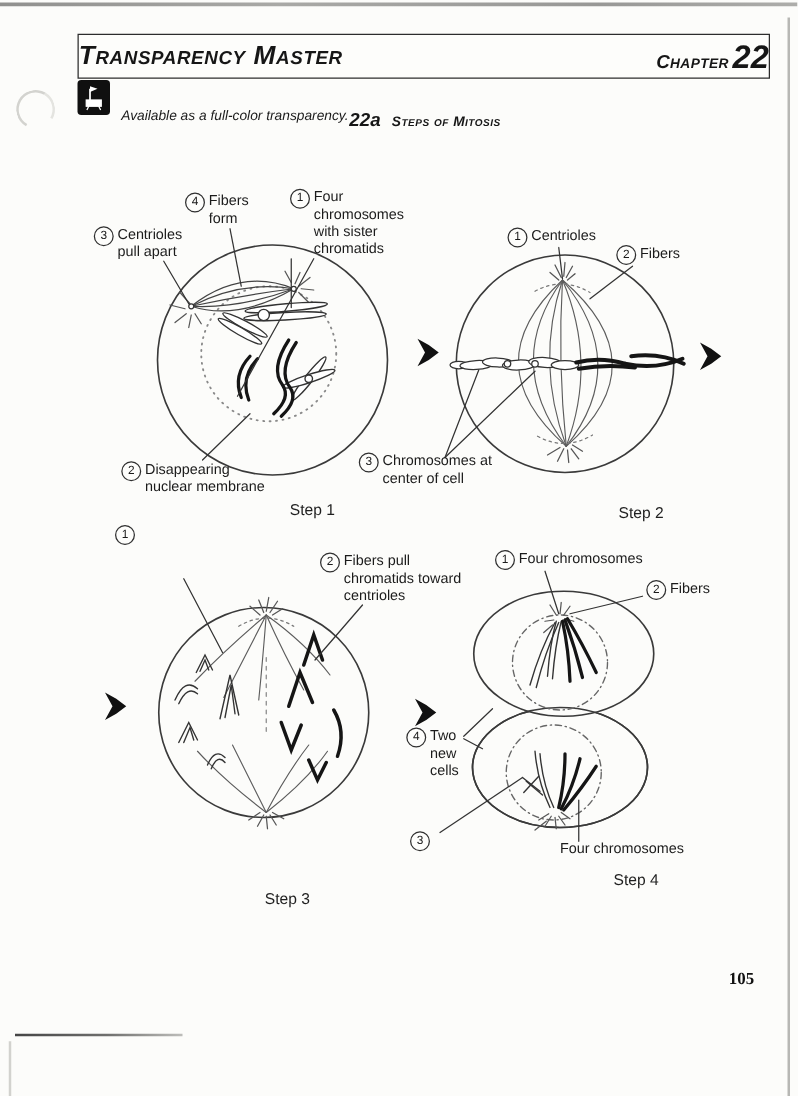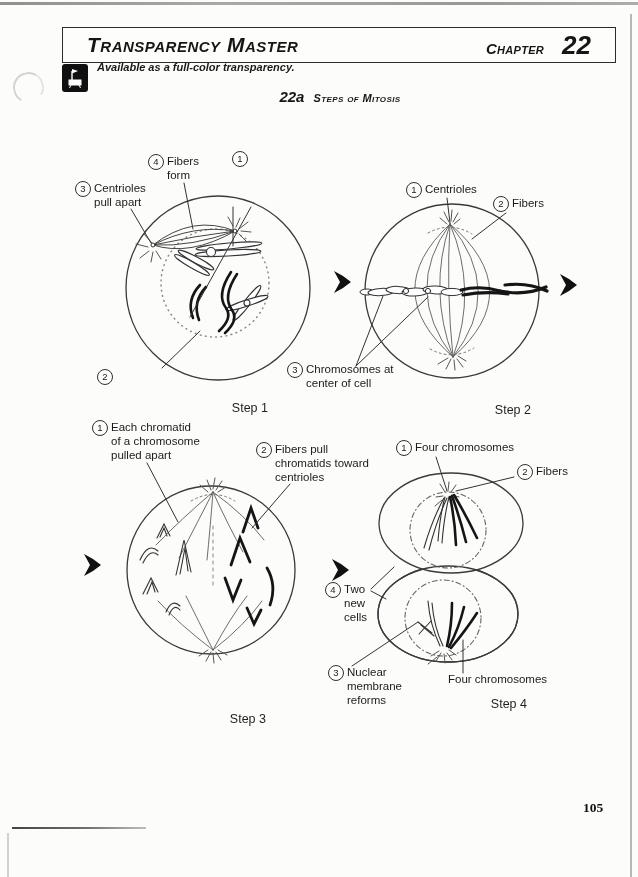--- a/index.html
+++ b/index.html
@@ -13,42 +13,42 @@
   .scan-right{left:630px;top:14px;width:2px;height:863px;background:#b7b7b4;}
   .punch-hole{left:13px;top:72px;width:27px;height:27px;border-radius:50%;
     border:2px solid #d3d3cf;border-bottom-color:transparent;border-right-color:#e4e4e0;
     transform:rotate(-15deg);}
   .scan-bottom-line{left:12px;top:827px;width:134px;height:2px;
     background:linear-gradient(90deg,#454545 0%,#6f6f6d 55%,#bdbdba 100%);}
   .scan-bl-corner{left:7px;top:833px;width:2px;height:44px;background:#d2d2ce;}
 
   
   .header-box{left:62px;top:27px;width:554px;height:36px;border:1.6px solid #2c2c2c;
-    display:flex;align-items:center;justify-content:space-between;padding:0 24px;box-sizing:border-box;
+    display:flex;align-items:center;justify-content:space-between;padding:0 0;box-sizing:border-box;
     background:#fdfdfb;}
   .hdr-title{font-style:italic;font-weight:bold;font-variant:small-caps;font-size:21px;letter-spacing:.5px;color:#161616;}
-  .hdr-chapter{display:flex;align-items:baseline;gap:18px;font-style:italic;font-weight:bold;color:#161616;}
+  .hdr-chapter{display:flex;align-items:baseline;gap:3px;font-style:italic;font-weight:bold;color:#161616;}
   .hdr-chapter .w{font-variant:small-caps;font-size:15px;letter-spacing:.3px;}
   .hdr-chapter .n{font-size:26px;}
 
   .icon-box{left:62px;top:64px;width:26px;height:28px;background:#101010;border-radius:3px;
     display:flex;align-items:center;justify-content:center;}
-  .notice-text{left:97px;top:61px;font-size:11px;font-weight:bold;font-style:italic;color:#1a1a1a;}
+  .notice-text{left:97px;top:87px;font-size:11px;font-weight:normal;font-style:italic;color:#1a1a1a;}
   .figure-title{left:0;top:88px;width:680px;text-align:center;font-style:italic;font-weight:bold;color:#161616;}
   .figure-title .num{font-size:15px;margin-right:9px;}
   .figure-title .name{font-variant:small-caps;font-size:11px;letter-spacing:.4px;}
 
   
   .lbl{position:absolute;display:flex;gap:3px;font-size:11.5px;line-height:1.2;color:#1b1b1b;}
   .lbl .n{flex:none;width:14px;height:14px;border:1.1px solid #2f2f2f;border-radius:50%;
     display:flex;align-items:center;justify-content:center;font-size:9.5px;margin-top:-1px;background:#fdfdfb;}
   .lbl .t{white-space:pre-line;}
   .caption{position:absolute;width:100px;text-align:right;font-size:12.5px;color:#1f1f1f;}
 
-  .page-number{left:583px;top:800px;font-family:"Liberation Serif",serif;font-weight:bold;font-size:13.5px;color:#111;}
+  .page-number{left:583px;top:775px;font-family:"Liberation Serif",serif;font-weight:bold;font-size:13.5px;color:#111;}
 
   svg.diagram{position:absolute;left:0;top:0;}
 </style>
 </head>
 <body>
 
 <div class="abs scan-top"></div>
 <div class="abs scan-right"></div>
 <div class="abs punch-hole"></div>
 <div class="abs scan-bottom-line"></div>
@@ -327,73 +327,73 @@
   <span class="t">Fibers
 form</span>
 </div>
 <div class="lbl" style="left:75px;top:182px">
   <span class="n">3</span>
   <span class="t">Centrioles
 pull apart</span>
 </div>
 <div class="lbl" style="left:232px;top:152px">
   <span class="n">1</span>
+  <span class="t">Four
+chromosomes
+with sister
+chromatids</span>
 </div>
 <div class="lbl" style="left:97px;top:370px">
   <span class="n">2</span>
+  <span class="t">Disappearing
+nuclear membrane</span>
 </div>
 <div class="caption" style="left:168px;top:401px">Step 1</div>
 
 <div class="lbl" style="left:406px;top:183px">
   <span class="n">1</span>
   <span class="t">Centrioles</span>
 </div>
 <div class="lbl" style="left:493px;top:197px">
   <span class="n">2</span>
   <span class="t">Fibers</span>
 </div>
 <div class="lbl" style="left:287px;top:363px">
   <span class="n">3</span>
   <span class="t">Chromosomes at
 center of cell</span>
 </div>
 <div class="caption" style="left:431px;top:403px">Step 2</div>
 
 <div class="lbl" style="left:92px;top:421px">
   <span class="n">1</span>
-  <span class="t">Each chromatid
-of a chromosome
-pulled apart</span>
 </div>
 <div class="lbl" style="left:256px;top:443px">
   <span class="n">2</span>
   <span class="t">Fibers pull
 chromatids toward
 centrioles</span>
 </div>
-<div class="caption" style="left:166px;top:712px">Step 3</div>
+<div class="caption" style="left:148px;top:712px">Step 3</div>
 
 <div class="lbl" style="left:396px;top:441px">
   <span class="n">1</span>
   <span class="t">Four chromosomes</span>
 </div>
 <div class="lbl" style="left:517px;top:465px">
   <span class="n">2</span>
   <span class="t">Fibers</span>
 </div>
 <div class="lbl" style="left:325px;top:583px">
   <span class="n">4</span>
   <span class="t">Two
 new
 cells</span>
 </div>
 <div class="lbl" style="left:328px;top:666px">
   <span class="n">3</span>
-  <span class="t">Nuclear
-membrane
-reforms</span>
 </div>
 <div class="lbl" style="left:448px;top:673px">
   <span class="t">Four chromosomes</span>
 </div>
 <div class="caption" style="left:427px;top:697px">Step 4</div>
 
 <div class="abs page-number">105</div>
 
 </body></html>

